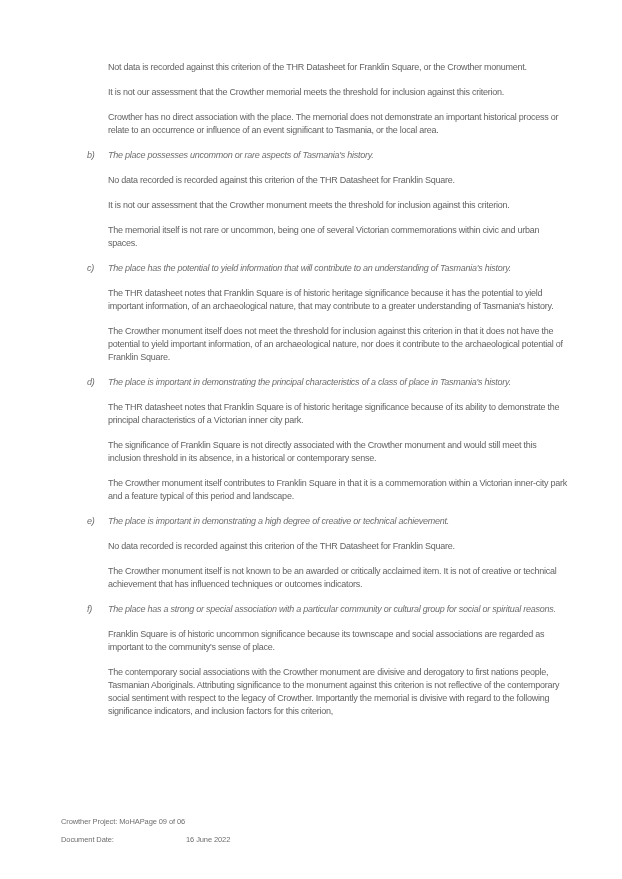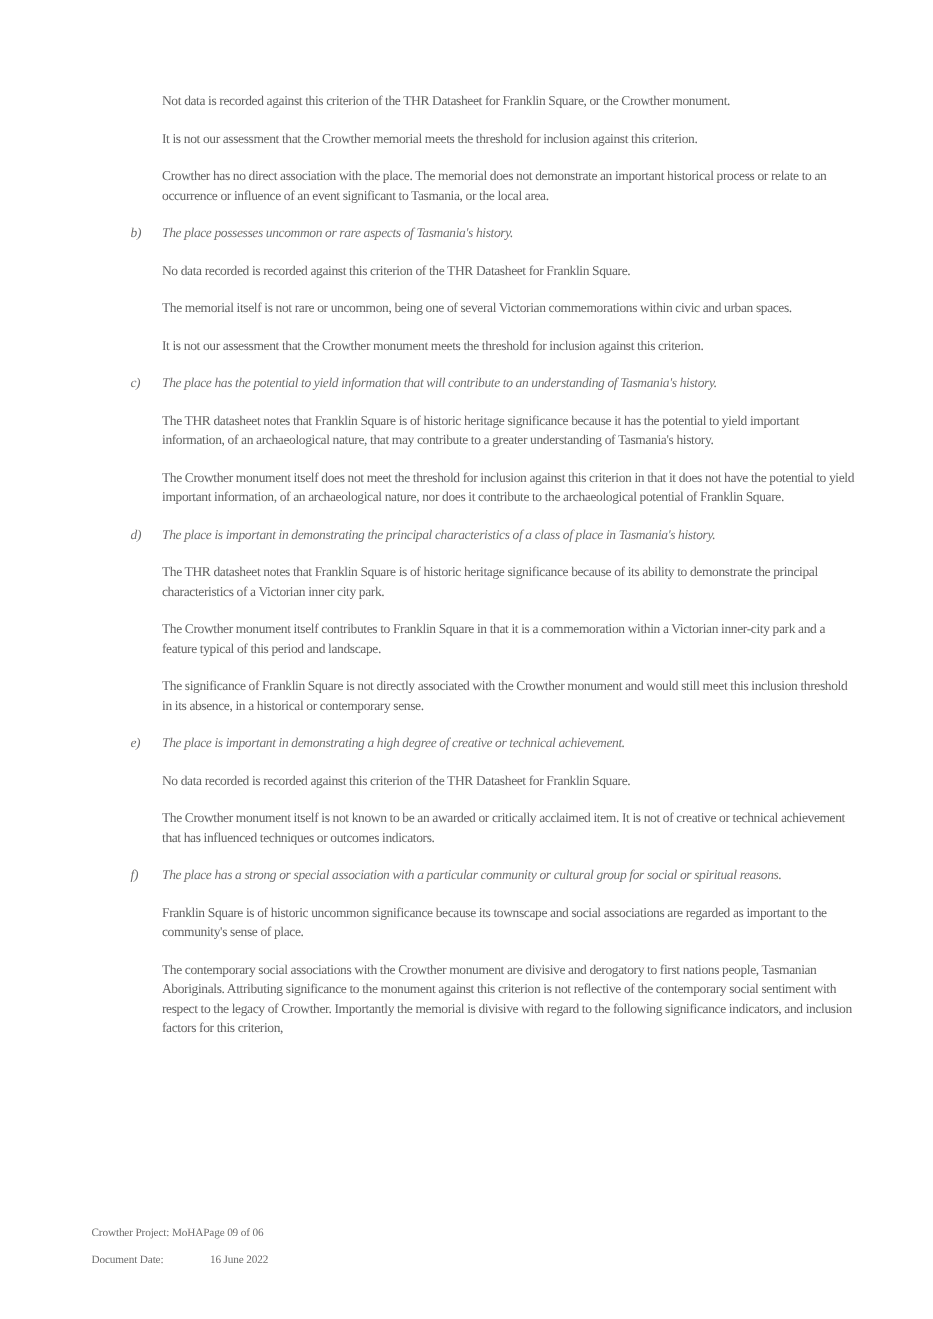--- a/index.html
+++ b/index.html
@@ -5,21 +5,21 @@
   html, body {
     margin: 0;
     padding: 0;
     background: #ffffff;
   }
   .page {
     position: relative;
     width: 622px;
     height: 877px;
     background: #ffffff;
-    font-family: Liberation Serif, serif;
+    font-family: Liberation Sans, sans-serif;
     color: #616161;
     overflow: hidden;
   }
   .content {
     position: absolute;
     top: 61px;
     left: 0;
     right: 0;
   }
   p.body {
@@ -54,20 +54,21 @@
     line-height: 10.5px;
     letter-spacing: -0.1px;
     color: #6e6e6e;
   }
   .footer-row-1 {
     display: flex;
     margin-bottom: 7px;
   }
   .footer-meta-row {
     display: flex;
+    gap: 46px;
   }
   .footer-meta-label {
     flex: 0 0 79px;
     width: 79px;
   }
 </style>
 </head>
 <body>
 
 <div class="page">
@@ -76,41 +77,41 @@
     <p class="body">Not data is recorded against this criterion of the THR Datasheet for Franklin Square, or the Crowther monument.</p>
     <p class="body">It is not our assessment that the Crowther memorial meets the threshold for inclusion against this criterion.</p>
     <p class="body">Crowther has no direct association with the place. The memorial does not demonstrate an important historical process or relate to an occurrence or influence of an event significant to Tasmania, or the local area.</p>
 
     <div class="criterion">
       <div class="crit-head">
         <span class="letter">b)</span>
         <span class="crit-title">The place possesses uncommon or rare aspects of Tasmania's history.</span>
       </div>
       <p class="body">No data recorded is recorded against this criterion of the THR Datasheet for Franklin Square.</p>
+      <p class="body">It is not our assessment that the Crowther monument meets the threshold for inclusion against this criterion.</p>
       <p class="body">The memorial itself is not rare or uncommon, being one of several Victorian commemorations within civic and urban spaces.</p>
-      <p class="body">It is not our assessment that the Crowther monument meets the threshold for inclusion against this criterion.</p>
     </div>
 
     <div class="criterion">
       <div class="crit-head">
         <span class="letter">c)</span>
         <span class="crit-title">The place has the potential to yield information that will contribute to an understanding of Tasmania's history.</span>
       </div>
       <p class="body">The THR datasheet notes that Franklin Square is of historic heritage significance because it has the potential to yield important information, of an archaeological nature, that may contribute to a greater understanding of Tasmania's history.</p>
       <p class="body">The Crowther monument itself does not meet the threshold for inclusion against this criterion in that it does not have the potential to yield important information, of an archaeological nature, nor does it contribute to the archaeological potential of Franklin Square.</p>
     </div>
 
     <div class="criterion">
       <div class="crit-head">
         <span class="letter">d)</span>
         <span class="crit-title">The place is important in demonstrating the principal characteristics of a class of place in Tasmania's history.</span>
       </div>
       <p class="body">The THR datasheet notes that Franklin Square is of historic heritage significance because of its ability to demonstrate the principal characteristics of a Victorian inner city park.</p>
+      <p class="body">The significance of Franklin Square is not directly associated with the Crowther monument and would still meet this inclusion threshold in its absence, in a historical or contemporary sense.</p>
       <p class="body">The Crowther monument itself contributes to Franklin Square in that it is a commemoration within a Victorian inner-city park and a feature typical of this period and landscape.</p>
-      <p class="body">The significance of Franklin Square is not directly associated with the Crowther monument and would still meet this inclusion threshold in its absence, in a historical or contemporary sense.</p>
     </div>
 
     <div class="criterion">
       <div class="crit-head">
         <span class="letter">e)</span>
         <span class="crit-title">The place is important in demonstrating a high degree of creative or technical achievement.</span>
       </div>
       <p class="body">No data recorded is recorded against this criterion of the THR Datasheet for Franklin Square.</p>
       <p class="body">The Crowther monument itself is not known to be an awarded or critically acclaimed item. It is not of creative or technical achievement that has influenced techniques or outcomes indicators.</p>
     </div>

